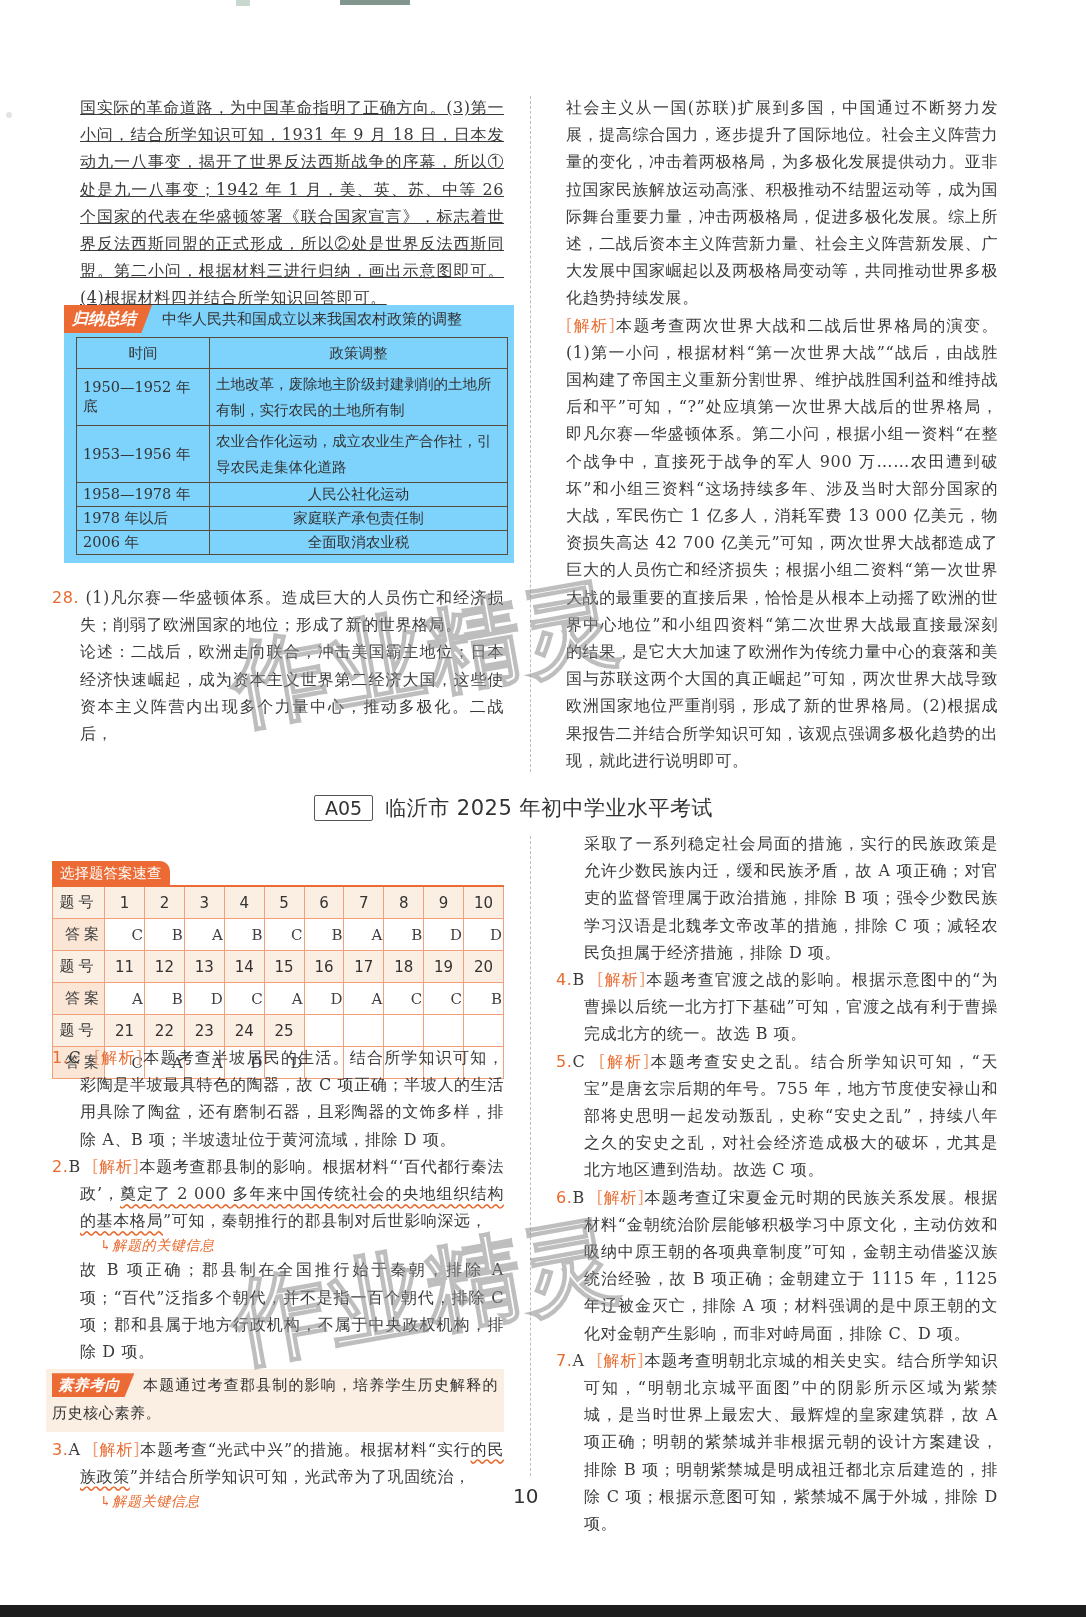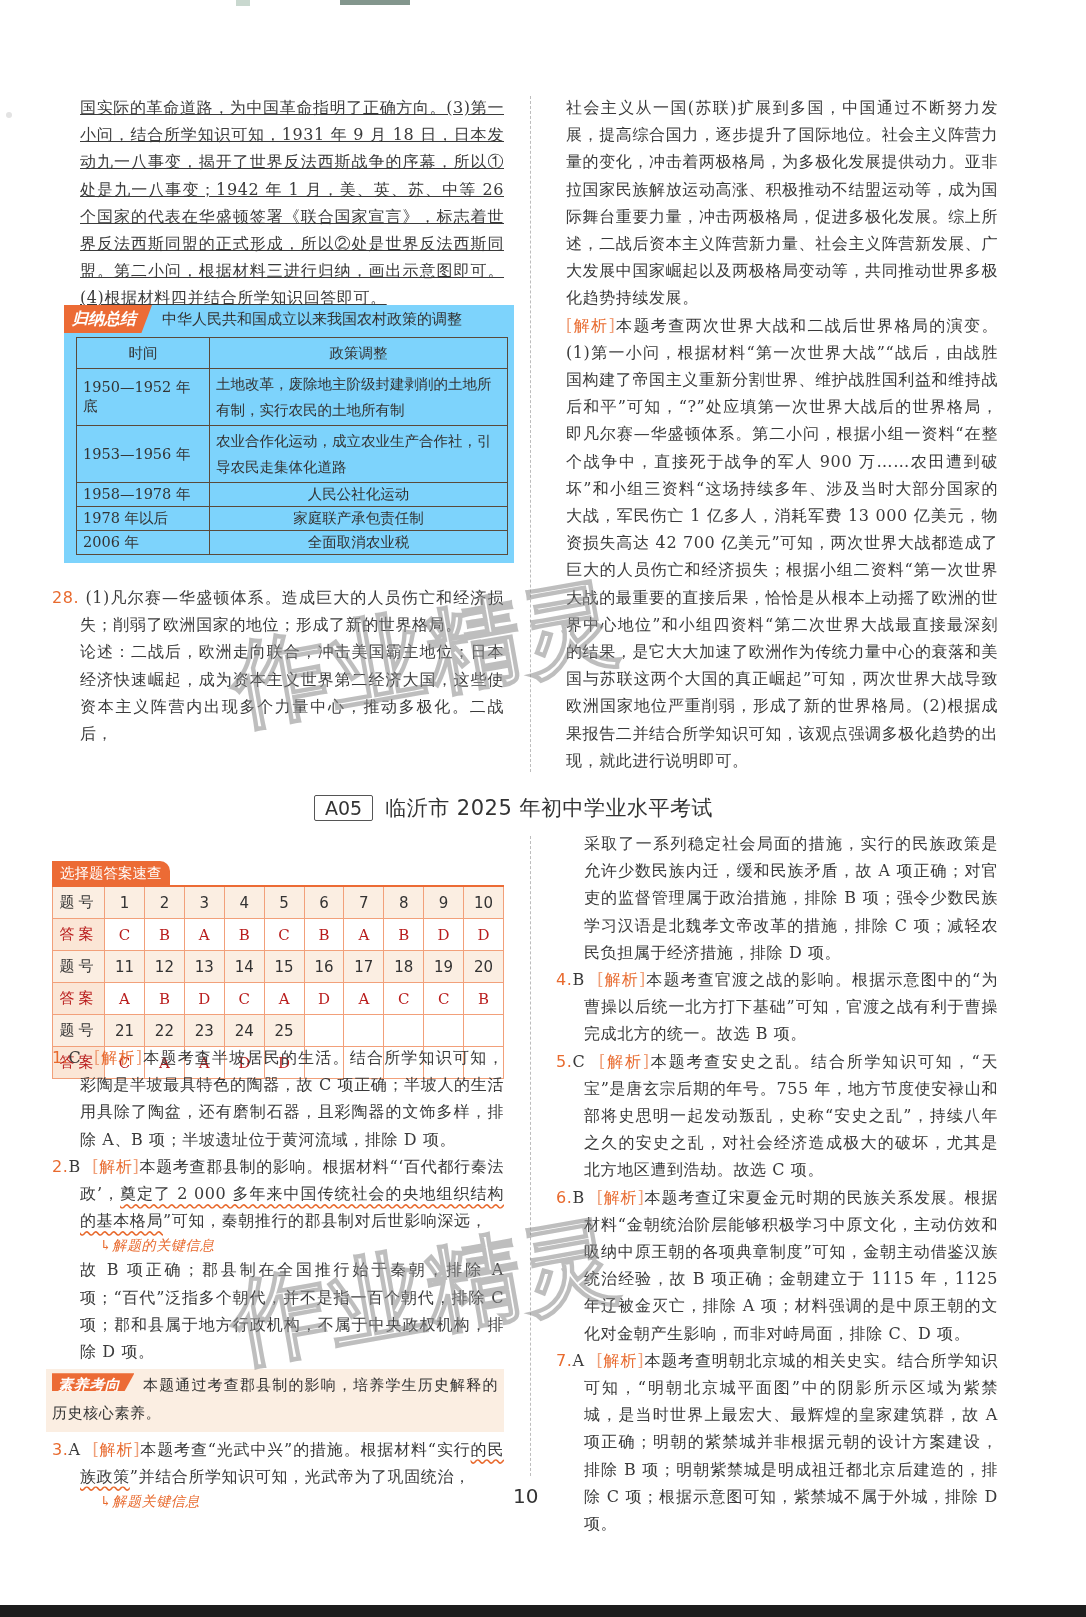--- a/index.html
+++ b/index.html
@@ -40,25 +40,25 @@
   .exam-code { border: 1.5px solid #555; border-radius: 2px; padding: 1px 10px; font-size: 19px; margin-right: 12px; }
   .exam-name { font-size: 21px; letter-spacing: .5px; }
 
   
   .ans-head { position: absolute; left: 52px; top: 861px; background: #ec6b35; color: #fff; font-family: "DejaVu Sans", sans-serif; font-size: 14.5px; padding: 0 8px; height: 24px; line-height: 24px; border-top-right-radius: 10px; }
   table.ans { position: absolute; left: 52px; top: 885px; border-collapse: collapse; width: 452px; font-size: 15px; }
   table.ans td { border: 1px solid #f2a07a; text-align: center; height: 29px; width: 41px; }
   table.ans td.h { width: 56px; background: #fbe6d6; font-family: "DejaVu Sans", sans-serif; letter-spacing: 4px; color: #333; }
   table.ans tr.qrow td { background: #fbeee2; font-family: "DejaVu Sans", sans-serif; color: #333; }
   table.ans tr.qrow td.empty { background: #fff; }
-  table.ans tr.arow td { color: #b91c1c; font-family: "DejaVu Serif", serif; }
+  table.ans tr.arow td { color: #404040; font-family: "DejaVu Serif", serif; text-align: right; }
   table.ans tr:first-child td { border-top: 2px solid #ec6b35; }
 
   .literacy { background: #fbeee2; margin: 4px 0 4px -6px; padding: 2px 6px 4px 6px; }
-  .lit-badge { display: inline-block; background: #ec6b35; color: #fff; font-family: "DejaVu Sans", sans-serif; font-weight: bold; font-style: italic; font-size: 15px; padding: 0 14px 0 6px; height: 18px; line-height: 24px; clip-path: polygon(0 0, 100% 0, 88% 100%, 0 100%); margin-right: 8px; }
+  .lit-badge { display: inline-block; background: #ec6b35; color: #fff; font-family: "DejaVu Sans", sans-serif; font-weight: bold; font-style: italic; font-size: 15px; padding: 0 14px 0 6px; height: 24px; line-height: 24px; clip-path: polygon(0 0, 100% 0, 88% 100%, 0 100%); margin-right: 8px; }
   .lit-text { font-size: 15px; color: #333; }
   .annot { color: #e86a2e; font-size: 14px; font-style: italic; padding-left: 48px; line-height: 22px; }
   .wavy { text-decoration: underline wavy #e86a2e; text-underline-offset: 4px; }
 
   .page-num { position: absolute; left: 513px; top: 1484px; font-family: "DejaVu Sans", sans-serif; font-size: 20px; color: #333; }
   .bottom-band { position: absolute; left: 0; bottom: 0; width: 1086px; height: 12px; background: #1d1d1d; }
 
   .watermark { position: absolute; font-family: "DejaVu Sans", sans-serif; font-weight: bold; color: transparent; -webkit-text-stroke: 1.4px #8a8a8a; opacity: .55; pointer-events: none; transform: rotate(-10deg); letter-spacing: 2px; }
 </style>
 </head>

